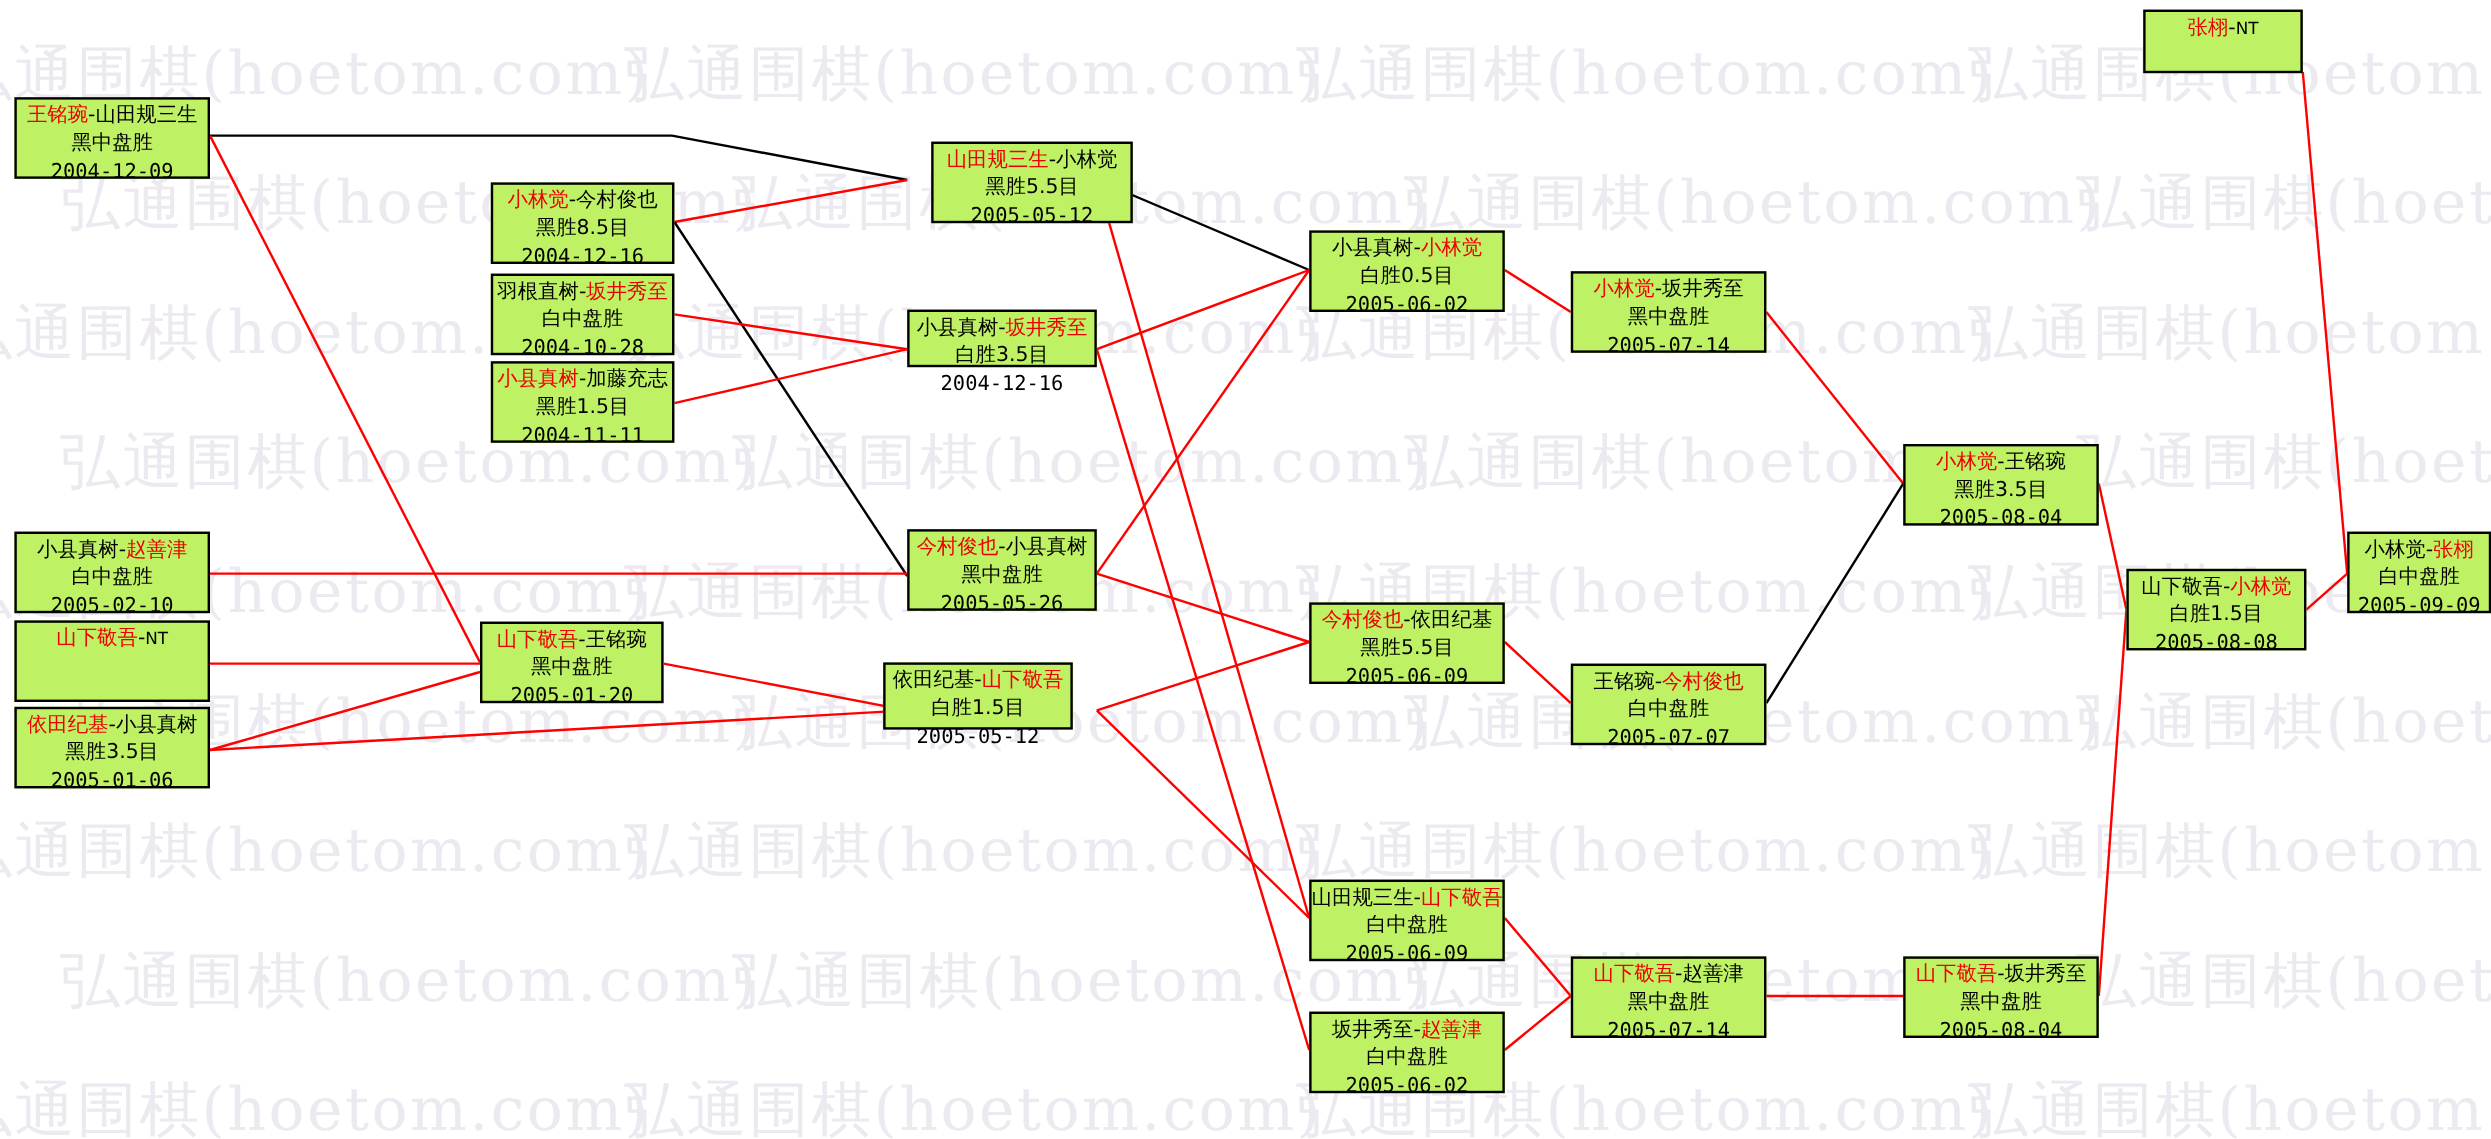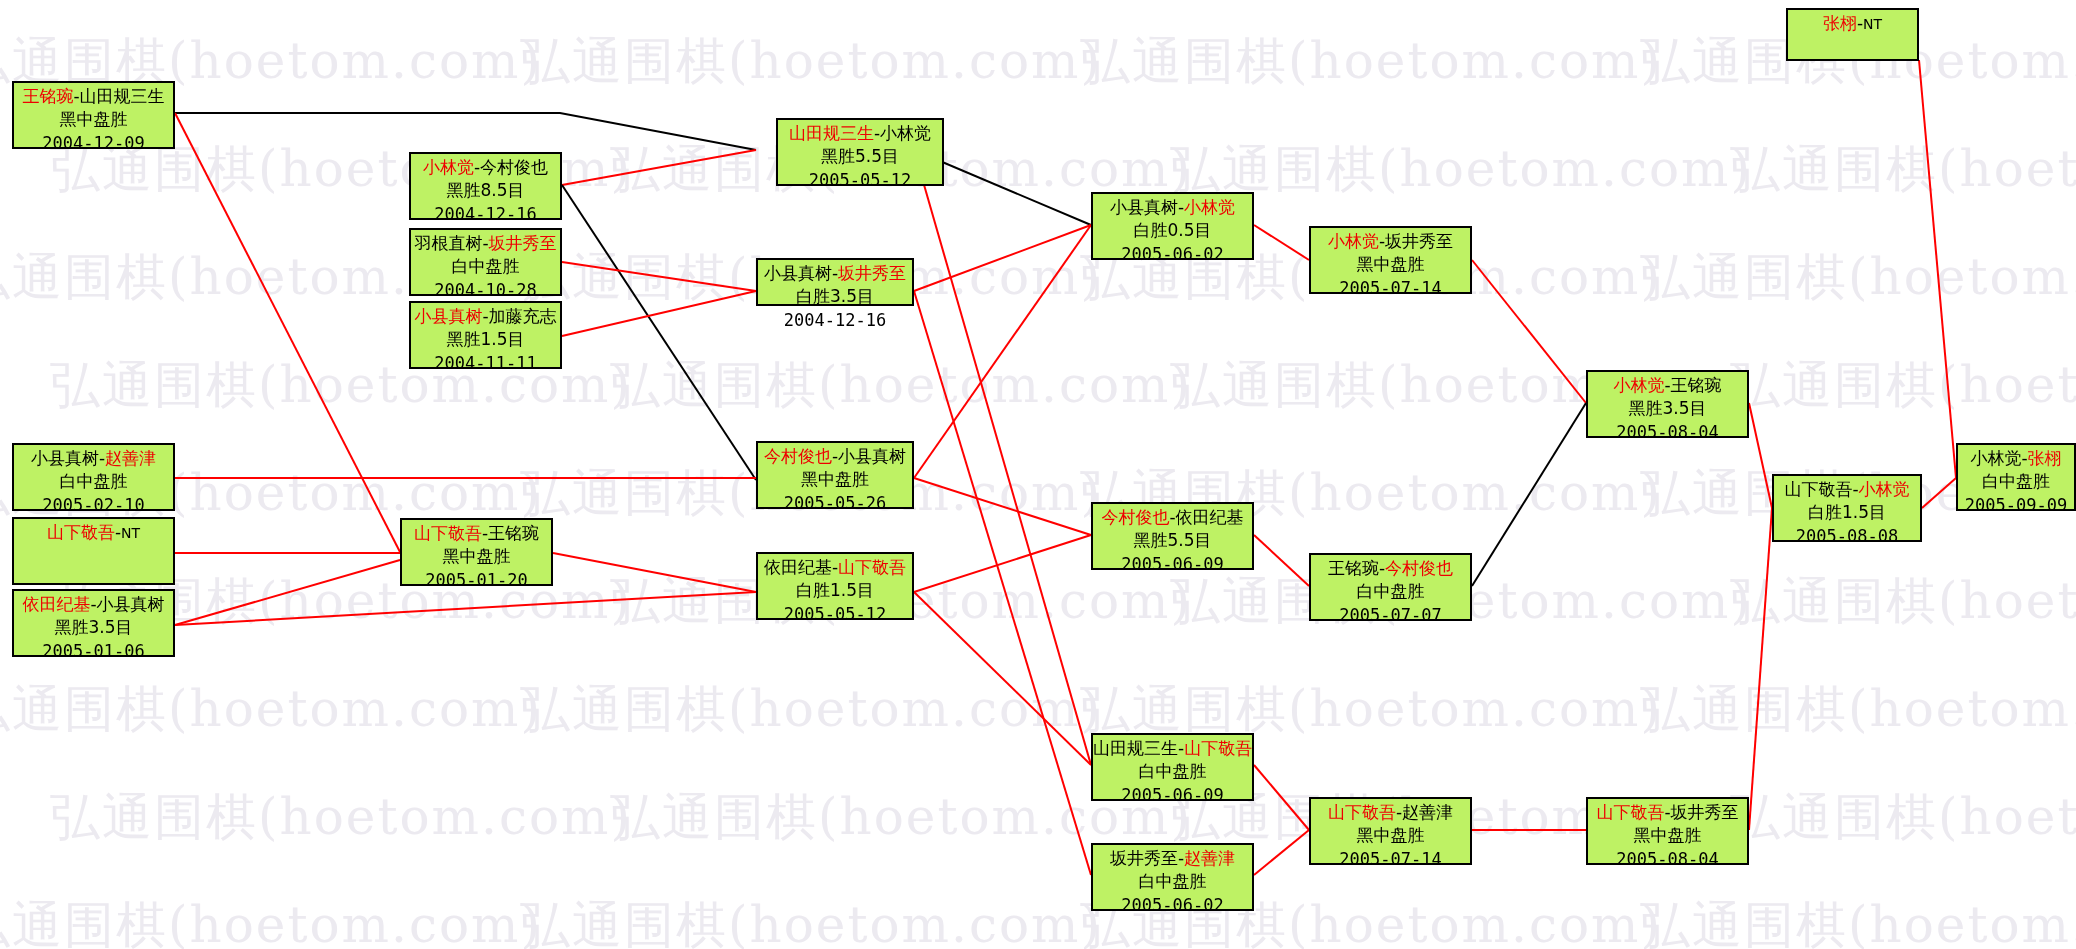--- a/index.html
+++ b/index.html
@@ -174,21 +174,21 @@
       <div class="node" style="left: 756px; top: 258px; width: 158px; height: 48px;">
         <div class="ttl"><span class="lose">小县真树</span><span class="dash">-</span><span class="win">坂井秀至</span></div>
         <div class="res">白胜3.5目</div>
         <div class="dt">2004-12-16</div>
       </div>
       <div class="node" style="left: 756px; top: 441px; width: 158px; height: 68px;">
         <div class="ttl"><span class="win">今村俊也</span><span class="dash">-</span><span class="lose">小县真树</span></div>
         <div class="res">黑中盘胜</div>
         <div class="dt">2005-05-26</div>
       </div>
-      <div class="node" style="left: 756px; top: 552px; width: 158px; height: 68px;">
+      <div class="node" style="left: 736px; top: 552px; width: 158px; height: 56px;">
         <div class="ttl"><span class="lose">依田纪基</span><span class="dash">-</span><span class="win">山下敬吾</span></div>
         <div class="res">白胜1.5目</div>
         <div class="dt">2005-05-12</div>
       </div>
       <div class="node" style="left: 1091px; top: 192px; width: 163px; height: 68px;">
         <div class="ttl"><span class="lose">小县真树</span><span class="dash">-</span><span class="win">小林觉</span></div>
         <div class="res">白胜0.5目</div>
         <div class="dt">2005-06-02</div>
       </div>
       <div class="node" style="left: 1091px; top: 502px; width: 163px; height: 68px;">

